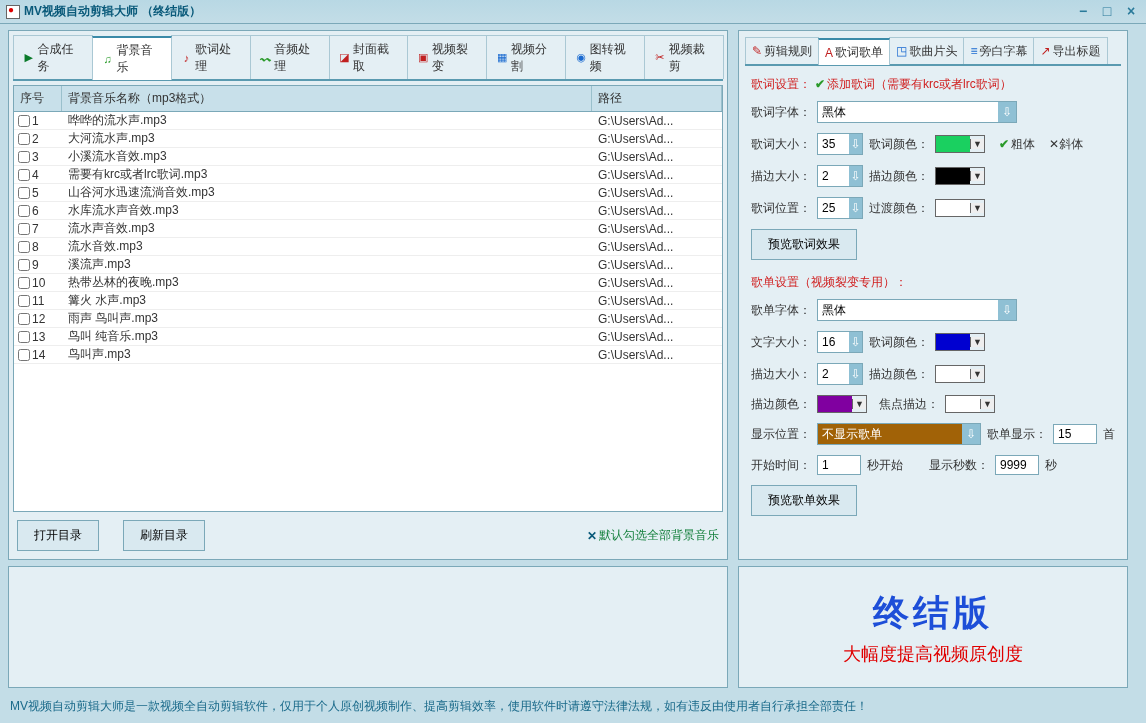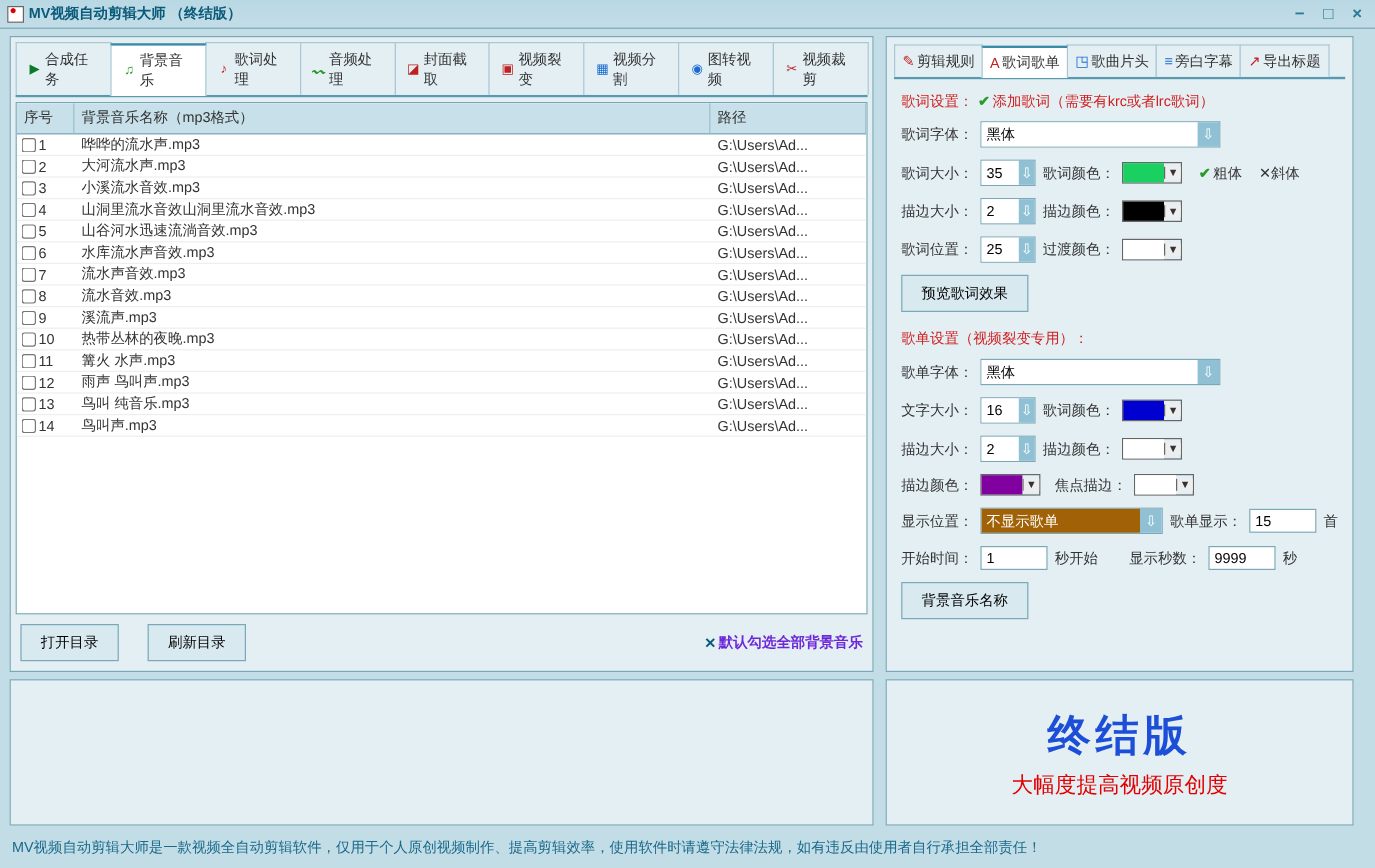--- a/index.html
+++ b/index.html
@@ -35,21 +35,21 @@
 .th2 { flex: 1; }
 .th3 { width: 130px; }
 .tbody { }
 .tr { display: flex; border-bottom: 1px solid #eee; height: 18px; align-items: center; }
 .td1 { width: 48px; padding-left: 4px; display: flex; align-items: center; gap: 2px; }
 .td1 input { width: 12px; height: 12px; }
 .td2 { flex: 1; padding: 0 6px; }
 .td3 { width: 130px; padding: 0 6px; }
 .bottom-controls { display: flex; align-items: center; gap: 24px; padding: 8px 4px 4px; }
 .btn { background: #d9e9f0; border: 1px solid #7ba8b8; padding: 6px 16px; cursor: pointer; font-size: 12px; }
-.chk-note { margin-left: auto; color: #6d28d9; font-size: 12px; display: flex; align-items: center; gap: 2px; font-weight: bold; }
+.chk-note { margin-left: auto; color: #15803d; font-size: 12px; display: flex; align-items: center; gap: 2px; }
 .chk-note::before { content: "✕"; color: #0a5a7a; font-weight: bold; }
 
 .rtabs { display: flex; border-bottom: 2px solid #5a9ab0; }
 .rtab { padding: 4px 6px; border: 1px solid #aac8d4; border-bottom: none; margin-right: -1px; background: #e4eff4; cursor: pointer; display: flex; align-items: center; gap: 2px; font-size: 12px; }
 .rtab.active { background: #fff; border-top: 2px solid #3a8aa8; position: relative; top: 1px; }
 .form { padding: 10px 6px; }
 .section-header { color: #d02020; font-size: 12px; margin-bottom: 8px; display: flex; align-items: center; gap: 4px; }
 .check-green::before { content: "✔"; color: #2a9a2a; font-weight: bold; margin-right: 2px; }
 .row { display: flex; align-items: center; gap: 6px; margin-bottom: 10px; font-size: 12px; }
 .row label { white-space: nowrap; }
@@ -57,21 +57,21 @@
 .combo input { border: none; padding: 4px 4px; font-size: 12px; width: 100%; outline: none; }
 .combo .drop { width: 20px; background: #8fc0d4; display: flex; align-items: center; justify-content: center; color: #fff; cursor: pointer; }
 .combo .drop::after { content: "⇩"; font-size: 12px; }
 .combo-sm { width: 46px; }
 .combo-md { width: 200px; }
 .combo-lg { width: 170px; }
 .color-combo { display: flex; align-items: center; border: 1px solid #666; height: 18px; width: 50px; cursor: pointer; }
 .color-swatch { flex: 1; height: 100%; }
 .color-drop { width: 14px; text-align: center; font-size: 9px; border-left: 1px solid #666; background: #eee; }
 .color-drop::after { content: "▼"; }
-.num-input { width: 56px; height: 20px; border: 1px solid #7ba8b8; padding: 0 4px; font-size: 12px; }
+.num-input { width: 44px; height: 20px; border: 1px solid #7ba8b8; padding: 0 4px; font-size: 12px; }
 .bottom-row { display: flex; padding: 0 8px 6px; gap: 10px; }
 .bottom-box { background: #e4eff4; border: 1px solid #7ba8b8; height: 122px; }
 .bottom-left { width: 720px; }
 .bottom-right { width: 390px; display: flex; flex-direction: column; align-items: center; justify-content: center; }
 .big-red { color: #1d4ed8; font-size: 36px; font-weight: bold; letter-spacing: 4px; }
 .sub-red { color: #e00000; font-size: 18px; margin-top: 4px; }
 .statusbar { padding: 4px 10px; color: #1a6a8a; font-size: 12px; }
 .combo.selected input { background: #a16207; color: #fff; }
 </style>
 </head>
@@ -156,21 +156,21 @@
               <span>3</span>
             </div>
             <div class="td2">小溪流水音效.mp3</div>
             <div class="td3">G:\Users\Ad...</div>
           </div>
           <div class="tr">
             <div class="td1">
               <input type="checkbox" style="">
               <span>4</span>
             </div>
-            <div class="td2">山洞里流水音效山洞里流水音效.mp3</div>
+            <div class="td2">需要有krc或者lrc歌词.mp3</div>
             <div class="td3">G:\Users\Ad...</div>
           </div>
           <div class="tr">
             <div class="td1">
               <input type="checkbox" style="">
               <span>5</span>
             </div>
             <div class="td2">山谷河水迅速流淌音效.mp3</div>
             <div class="td3">G:\Users\Ad...</div>
           </div>
@@ -388,21 +388,21 @@
       </div>
       <div class="row">
         <label>开始时间：</label>
         <input class="num-input" value="1" style="">
         <span>秒开始</span>
         <label style="margin-left:20px">显示秒数：</label>
         <input class="num-input" value="9999" style="">
         <span>秒</span>
       </div>
       <div class="row">
-          <button class="btn">背景音乐名称</button>
+          <button class="btn">预览歌单效果</button>
         </div>
     </div>
   </div>
 </div>
 
 <div class="bottom-row">
   <div class="bottom-box bottom-left"></div>
   <div class="bottom-box bottom-right">
     <div class="big-red">终结版</div>
     <div class="sub-red">大幅度提高视频原创度</div>

